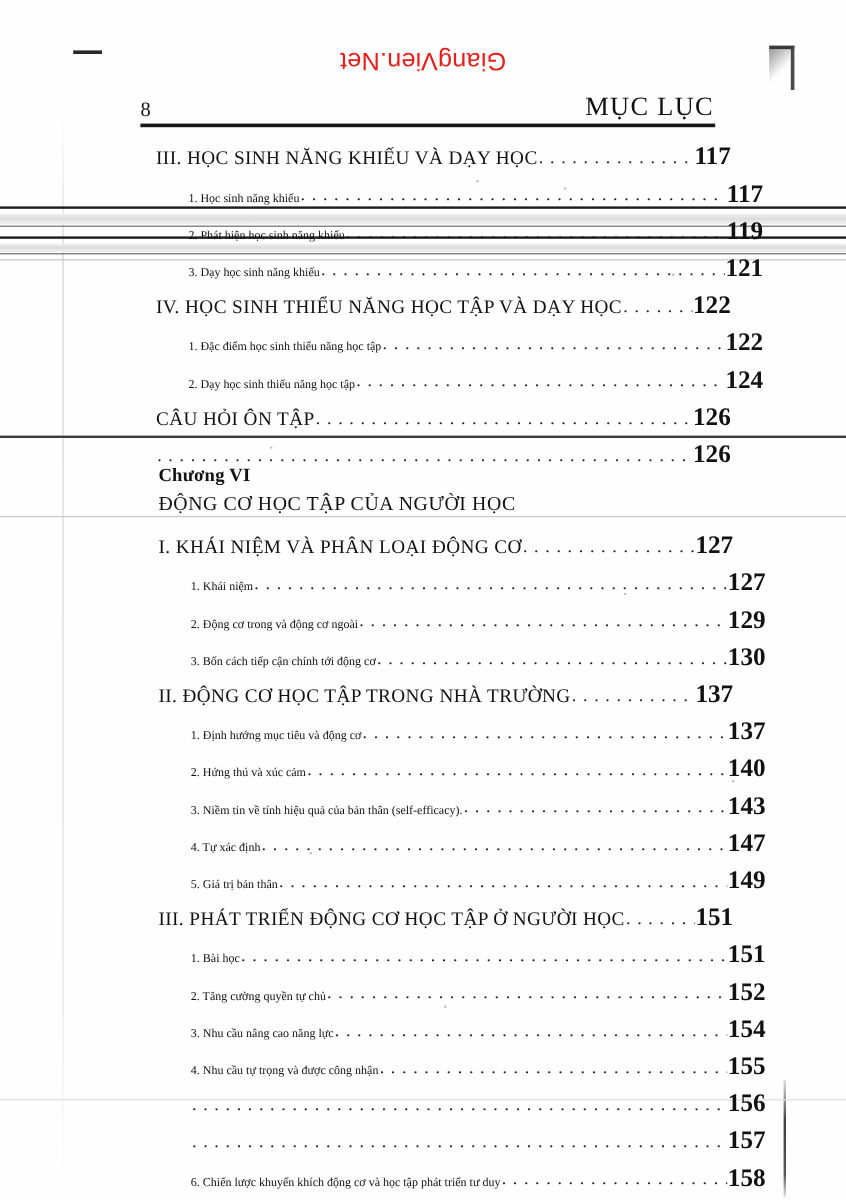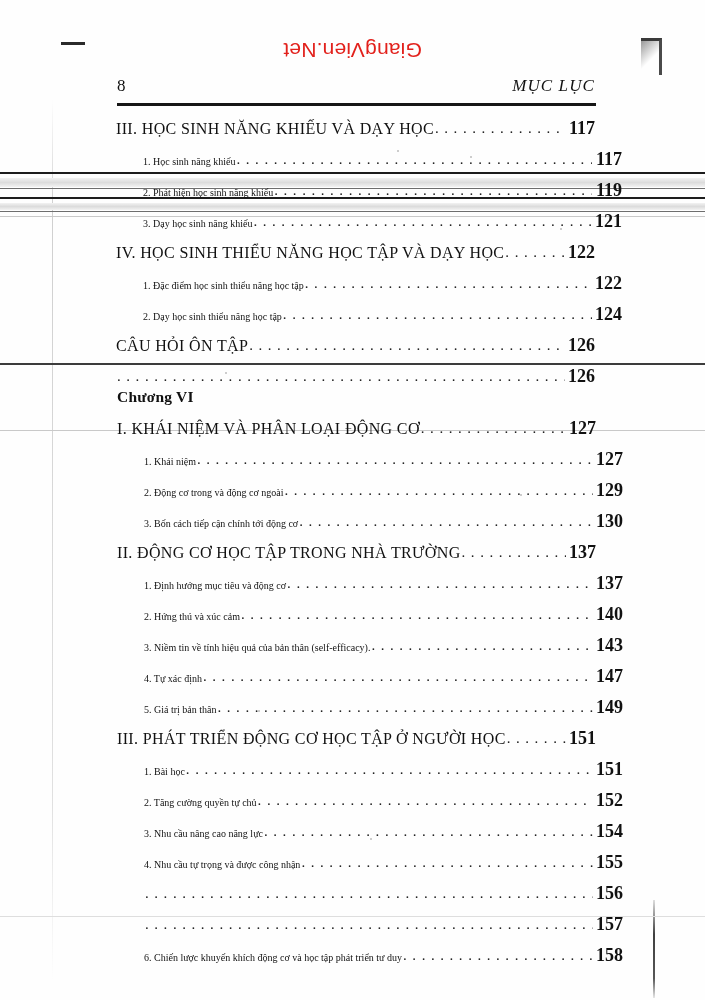--- a/index.html
+++ b/index.html
@@ -84,38 +84,37 @@
     width: 478px;
     display: flex;
     align-items: flex-end;
     justify-content: space-between;
   }
   #runhead .folio {
     font-size: 17px;
     letter-spacing: .5px;
   }
   #runhead .head-title {
-    font-size: 17px;
+    font-size: 22px;
     letter-spacing: 1.1px;
-    font-style: italic;
   }
   #runhead-rule {
     position: absolute;
     top: 103px;
     left: 117px;
     width: 479px;
     height: 3px;
     background: #161616;
   }
 
   
   #toc {
     position: absolute;
     top: 118px;
-    left: 116px;
+    left: 130px;
     width: 479px;
   }
 
   .toc-row {
     display: flex;
     align-items: baseline;
     width: 100%;
     height: 31px;
     font-size: 15.5px;
     white-space: nowrap;
@@ -126,38 +125,38 @@
     overflow: hidden;
     margin: 0 1px;
     font-size: 15px;
     letter-spacing: .9px;
     color: #1b1b1b;
     transform: translateY(-1px);
   }
   .toc-row .pagenum {
     flex: 0 0 auto;
     font-weight: bold;
-    font-size: 18px;
+    font-size: 21px;
     min-width: 29px;
     text-align: right;
   }
 
   
   .lvl-1 .label {
     letter-spacing: .35px;
     font-size: 16px;
   }
   .lvl-2 { padding-left: 27px; }
   .lvl-2 .label { font-size: 10px; }
 
   
   #chapter-block {
     position: absolute;
     top: 386px;
-    left: 117px;
+    left: 132px;
     width: 479px;
   }
   #chapter-num {
     font-size: 15.5px;
     font-weight: bold;
     line-height: 22px;
     letter-spacing: .2px;
   }
   #chapter-title {
     font-size: 16.5px;
@@ -248,20 +247,21 @@
         </div>
         <div class="toc-row lvl-1">
           <span class="leader">. . . . . . . . . . . . . . . . . . . . . . . . . . . . . . . . . . . . . . . . . . . . . . . . . . . . . . . . . . . . . . . . . . . . . . . . . . . . . . . . . . . . . . . . . . . . . . . . . . . . . . . . . . . . . . . . . . . . . . . </span>
           <span class="pagenum">126</span>
         </div>
       </div>
   </div>
 
   <div id="chapter-block">
     <div id="chapter-num">Chương VI</div>
+    <div id="chapter-title">ĐỘNG CƠ HỌC TẬP CỦA NGƯỜI HỌC</div>
     <div id="toc-chapter" style="margin-top:10px;">
         <div class="toc-row lvl-1">
           <span class="label">I. KHÁI NIỆM VÀ PHÂN LOẠI ĐỘNG CƠ</span>
           <span class="leader">. . . . . . . . . . . . . . . . . . . . . . . . . . . . . . . . . . . . . . . . . . . . . . . . . . . . . . . . . . . . . . . . . . . . . . . . . . . . . . . . . . . . . . . . . . . . . . . . . . . . . . . . . . . . . . . . . . . . . . . </span>
           <span class="pagenum">127</span>
         </div>
         <div class="toc-row lvl-2">
           <span class="label">1. Khái niệm</span>
           <span class="leader">. . . . . . . . . . . . . . . . . . . . . . . . . . . . . . . . . . . . . . . . . . . . . . . . . . . . . . . . . . . . . . . . . . . . . . . . . . . . . . . . . . . . . . . . . . . . . . . . . . . . . . . . . . . . . . . . . . . . . . . </span>
           <span class="pagenum">127</span>

